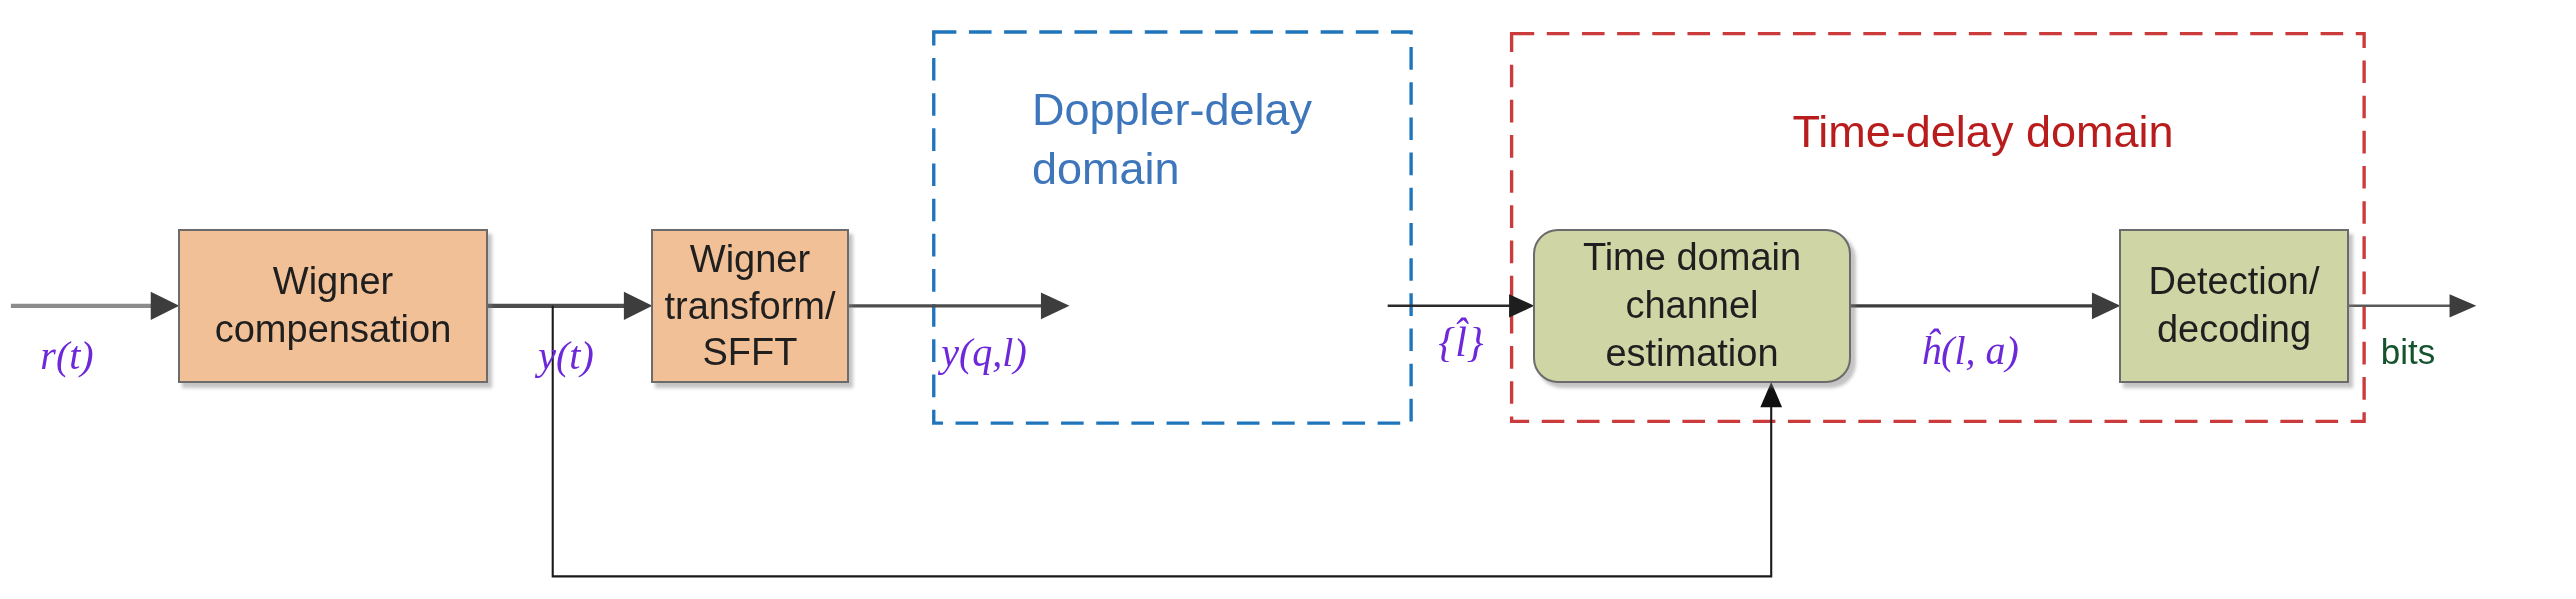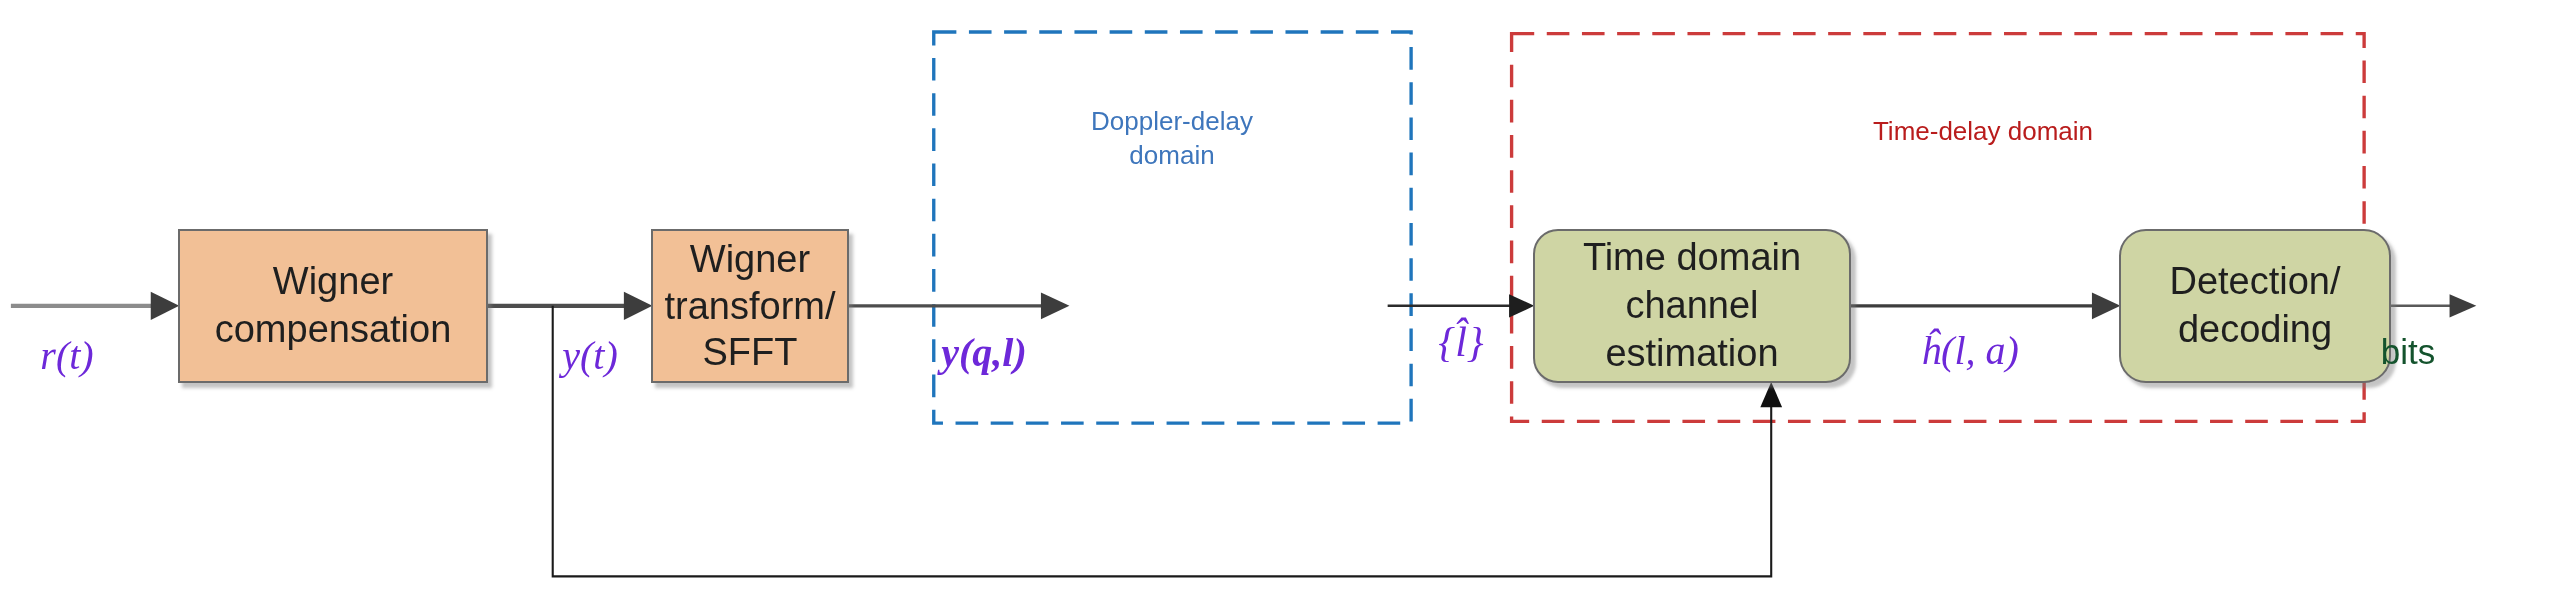--- a/index.html
+++ b/index.html
@@ -20,41 +20,41 @@
     text-align:center;
     font-size:38px;line-height:1.26;color:#1f1f1f;
     white-space:pre-line;
   }
   .orange{background:#F2C096;}
   .green{background:#CFD5A4;}
   #b1{left:178px;width:310px;}
   #b2{left:651px;width:198px;line-height:1.22;}
   #b3{left:1068px;width:320px;}
   #b4{left:1533px;width:318px;border-radius:25px;}
-  #b5{left:2119px;width:272px;border-radius:27px;}
+  #b5{left:2119px;width:230px;}
   .sig{
     position:absolute;transform:translate(-50%,-50%);
     font-family:"Liberation Serif", serif;font-style:italic;
     font-size:40px;color:#6d28d9;white-space:nowrap;
   }
   #sig-rt  {left:67px;  top:355px;}
-  #sig-yt  {left:590px; top:355px;}
-  #sig-yql {left:984px;top:352px;font-weight:bold;}
+  #sig-yt  {left:566px; top:355px;}
+  #sig-yql {left:984px;top:352px;}
   #sig-lhat{left:1461px;top:342px;font-size:42px;}
   #sig-hla {left:1970px;top:350px;}
   #sig-bits{
     position:absolute;transform:translate(-50%,-50%);
     left:2408px;top:352px;
     font-family:"Liberation Sans", sans-serif;
     font-size:35px;color:#14532d;white-space:nowrap;
   }
   .domain-label{
     position:absolute;transform:translate(-50%,-50%);
-    text-align:center;white-space:pre-line;
-    font-size:26px;line-height:1.3;
+    white-space:pre-line;
+    font-size:45px;line-height:1.3;
   }
   #domain-blue-label{left:1172px;top:139px;color:#3E76BC;}
   #domain-red-label {left:1983px;top:132px;color:#b91c1c;}
 </style>
 </head>
 <body>
 
 <div id="canvas">
 
   <svg id="wires" width="2576" height="600" viewBox="0 0 3076 716" xmlns="http://www.w3.org/2000/svg">

